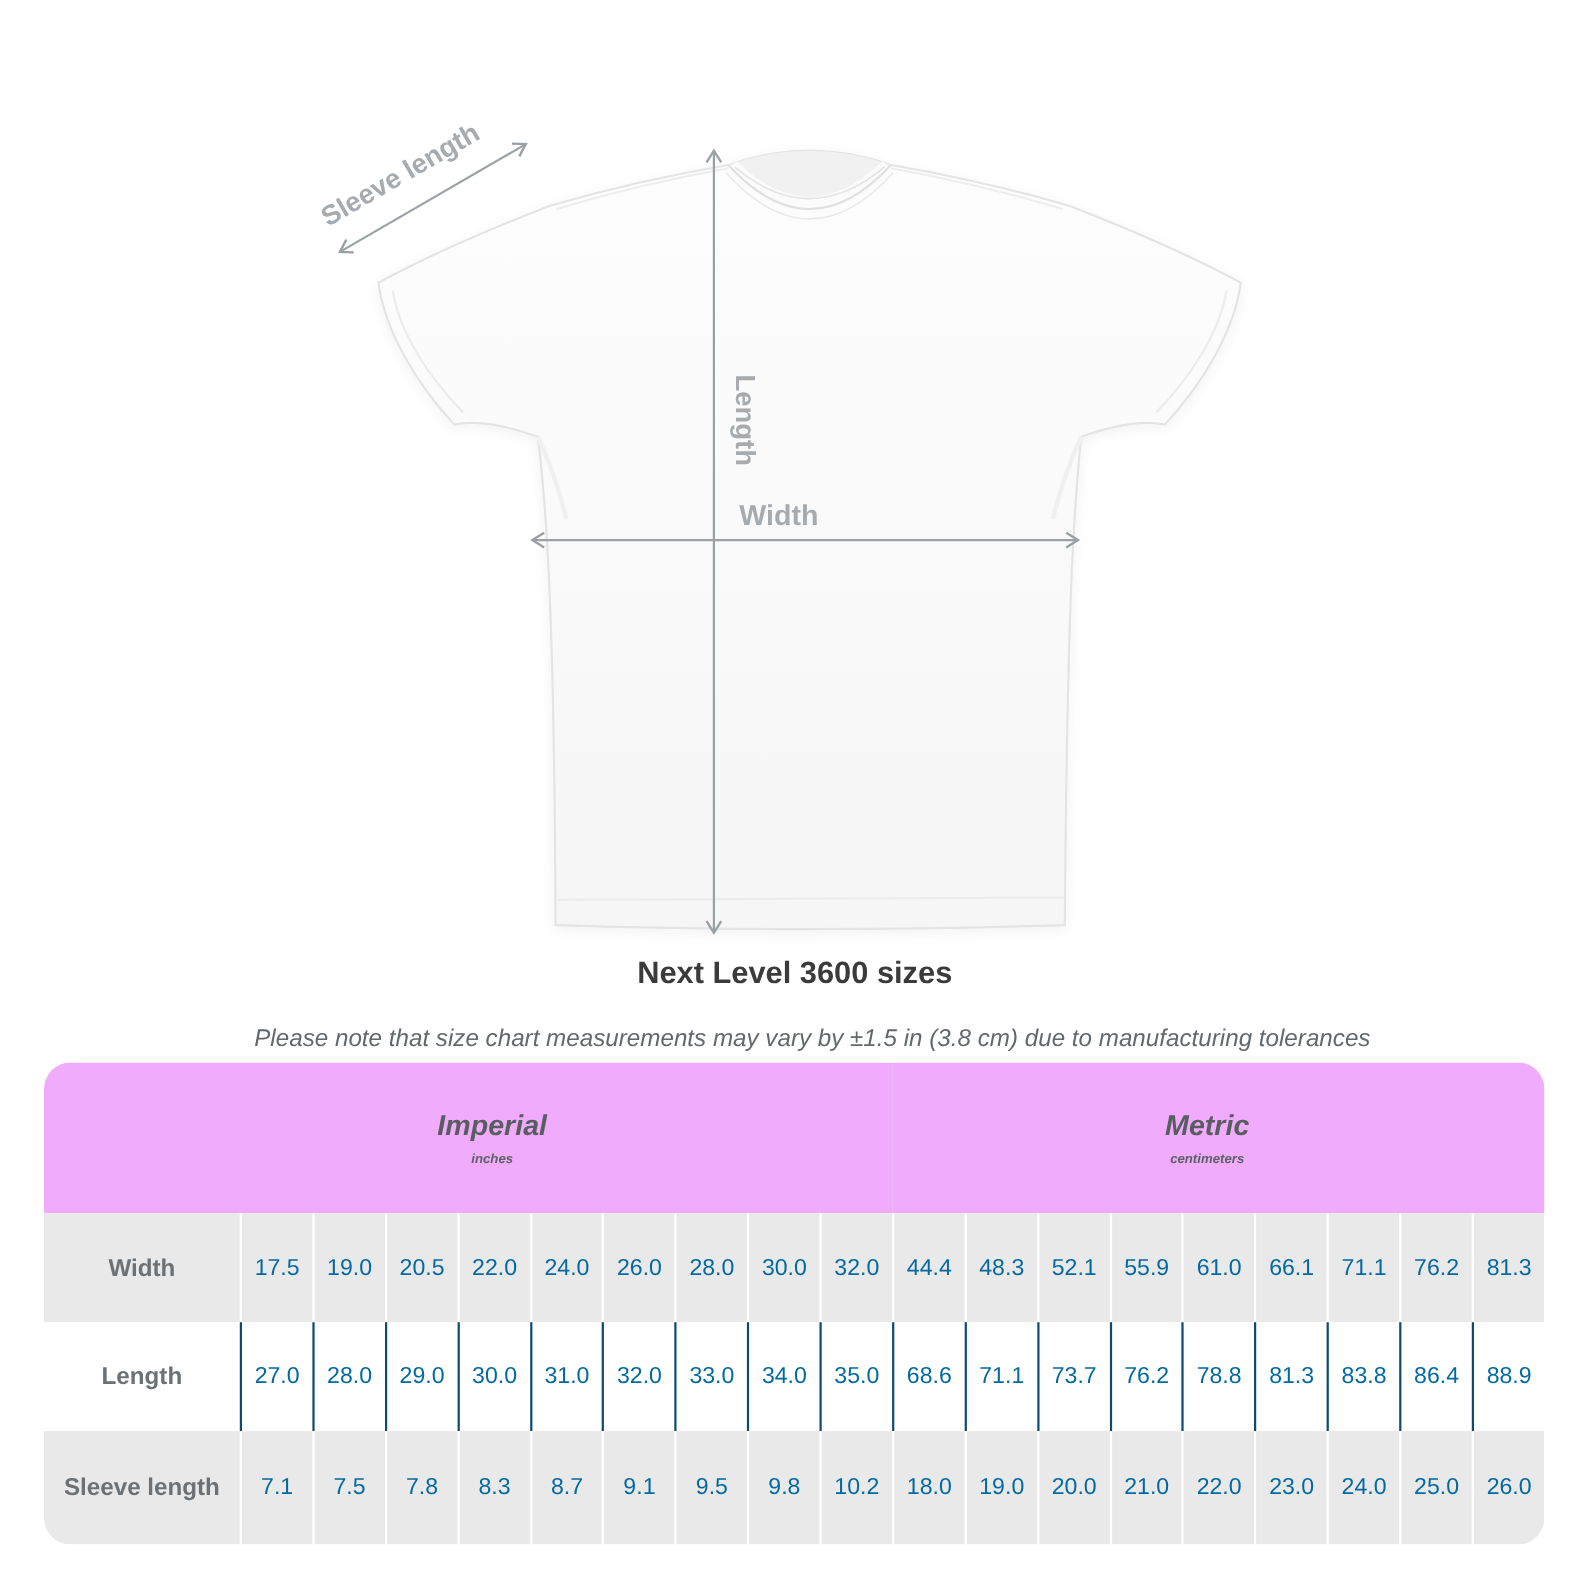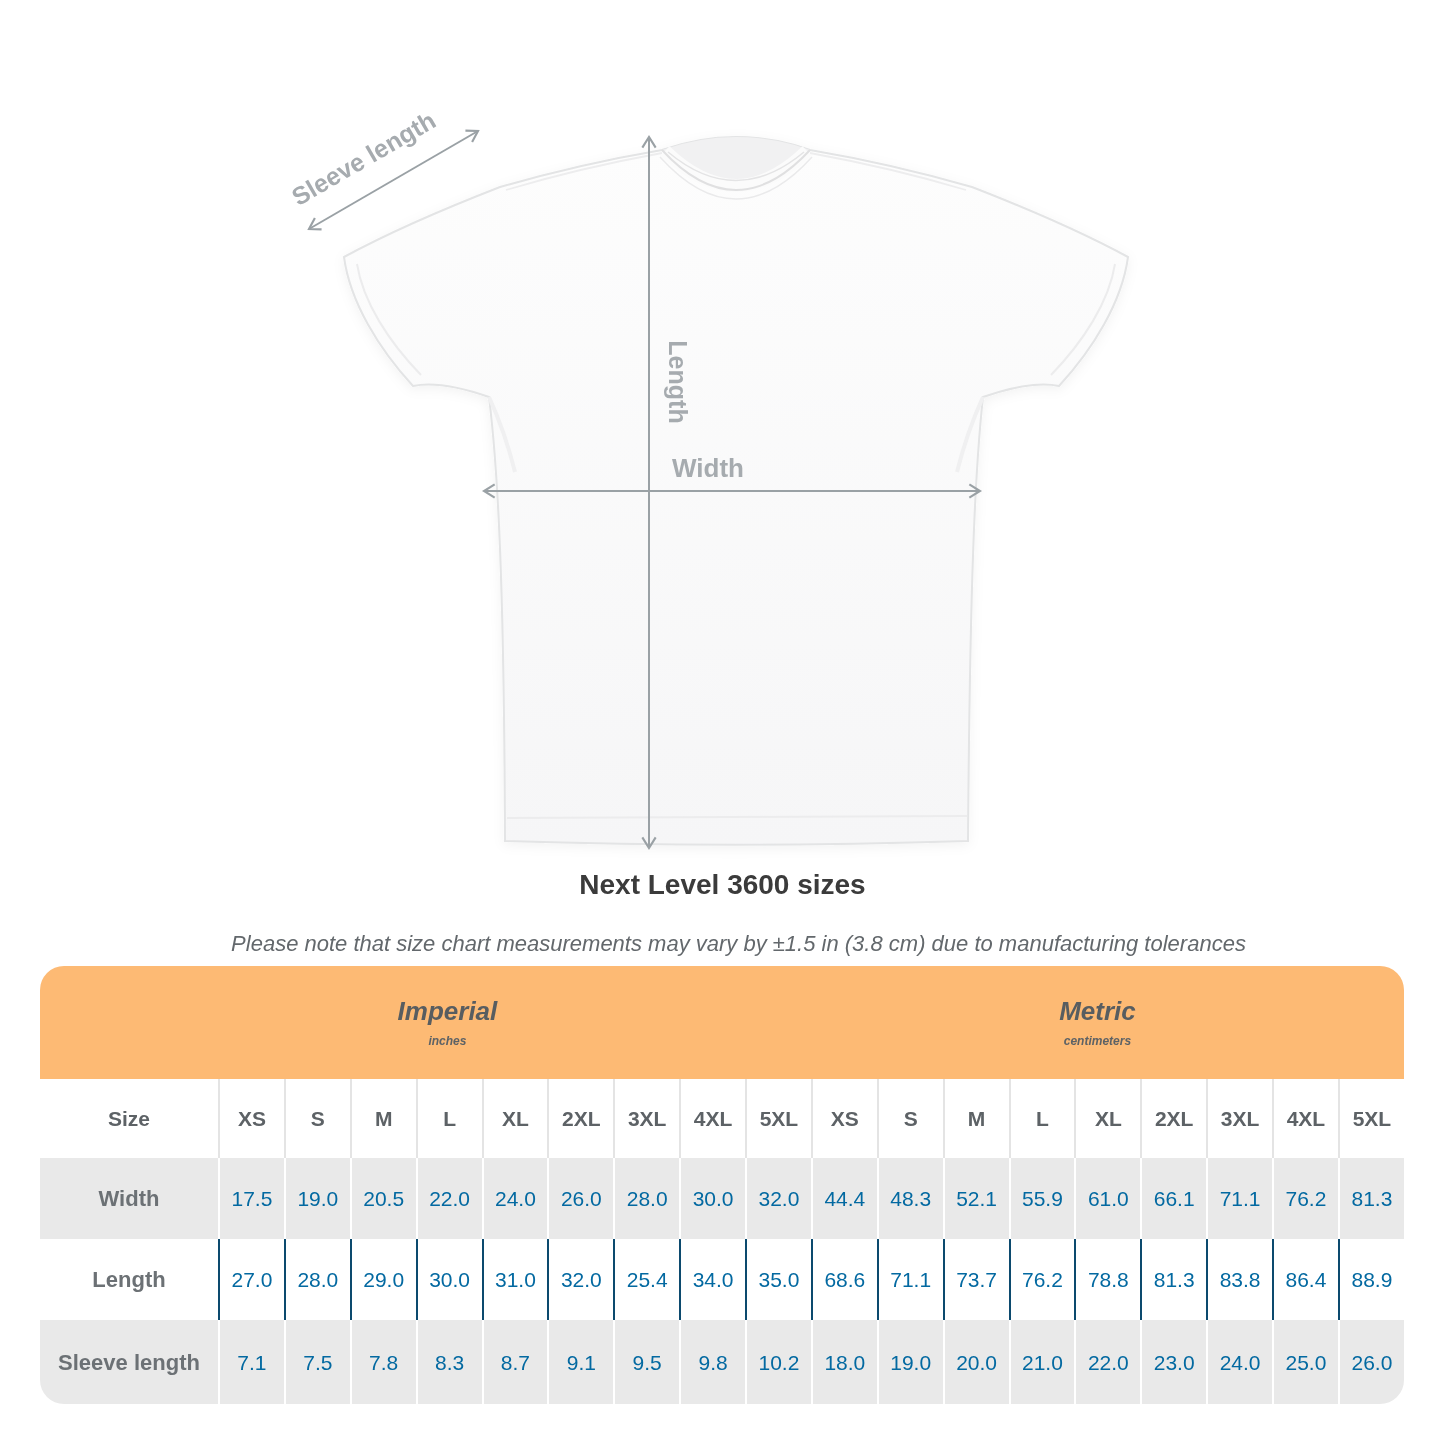--- a/index.html
+++ b/index.html
@@ -24,21 +24,21 @@
   .table-wrap{
     position:absolute;left:40px;top:966px;width:1364px;height:438px;
     border-radius:24px;overflow:hidden;background:#fff;
   }
   table.size-table{
     width:100%;height:100%;border-collapse:separate;border-spacing:0;table-layout:fixed;
   }
   .size-table th,.size-table td{
     text-align:center;vertical-align:middle;padding:0;font-family:"Liberation Sans",sans-serif;
   }
-  tr.band th{background:#fdba74;height:113px;vertical-align:middle;}
+  tr.band th{background:#f0abfc;height:113px;vertical-align:middle;}
   .ug-title{font-size:26px;font-weight:bold;font-style:italic;color:#585d60;line-height:1.15;}
   .ug-sub{font-size:12px;font-style:italic;color:#5d6265;margin-top:7px;}
   .ug-imperial{transform:translateX(22px);}
   .ug-metric{transform:translateX(-10px);}
   tr.sizes th{background:#ffffff;height:79px;font-size:21px;font-weight:bold;color:#5d6266;}
   tr.sizes th + th{border-left:2px solid #e4e4e4;}
   tr.dr{height:81px;}
   tr.dr.last{height:85px;}
   tr.gray td{background:#e9e9e9;}
   tr.gray td + td{border-left:2px solid #ffffff;}
@@ -142,41 +142,20 @@
             <div class="ug-title">Imperial</div>
             <div class="ug-sub">inches</div>
           </div>
         </th>
         <th colspan="9">
           <div class="ug ug-metric">
             <div class="ug-title">Metric</div>
             <div class="ug-sub">centimeters</div>
           </div>
         </th>
-      </tr>
-      <tr class="sizes">
-        <th class="rowlab">Size</th>
-        <th>XS</th>
-        <th>S</th>
-        <th>M</th>
-        <th>L</th>
-        <th>XL</th>
-        <th>2XL</th>
-        <th>3XL</th>
-        <th>4XL</th>
-        <th>5XL</th>
-        <th>XS</th>
-        <th>S</th>
-        <th>M</th>
-        <th>L</th>
-        <th>XL</th>
-        <th>2XL</th>
-        <th>3XL</th>
-        <th>4XL</th>
-        <th>5XL</th>
       </tr>
       <tr class="dr gray">
         <td class="rowlab">Width</td>
         <td class="val">17.5</td>
         <td class="val">19.0</td>
         <td class="val">20.5</td>
         <td class="val">22.0</td>
         <td class="val">24.0</td>
         <td class="val">26.0</td>
         <td class="val">28.0</td>
@@ -193,21 +172,21 @@
         <td class="val">81.3</td>
       </tr>
       <tr class="dr white">
         <td class="rowlab">Length</td>
         <td class="val">27.0</td>
         <td class="val">28.0</td>
         <td class="val">29.0</td>
         <td class="val">30.0</td>
         <td class="val">31.0</td>
         <td class="val">32.0</td>
-        <td class="val">25.4</td>
+        <td class="val">33.0</td>
         <td class="val">34.0</td>
         <td class="val">35.0</td>
         <td class="val">68.6</td>
         <td class="val">71.1</td>
         <td class="val">73.7</td>
         <td class="val">76.2</td>
         <td class="val">78.8</td>
         <td class="val">81.3</td>
         <td class="val">83.8</td>
         <td class="val">86.4</td>

